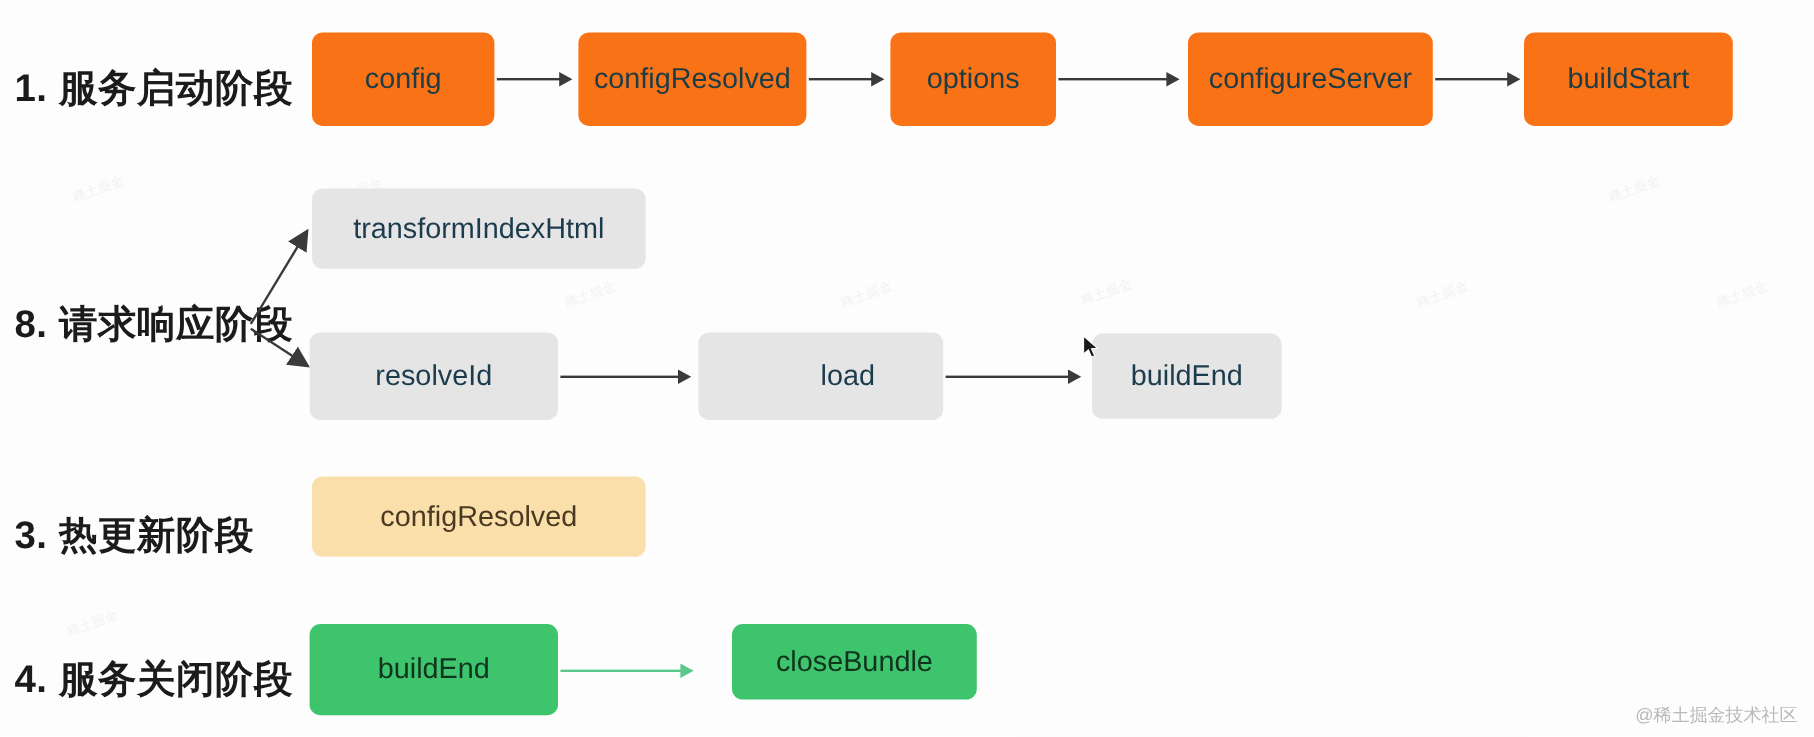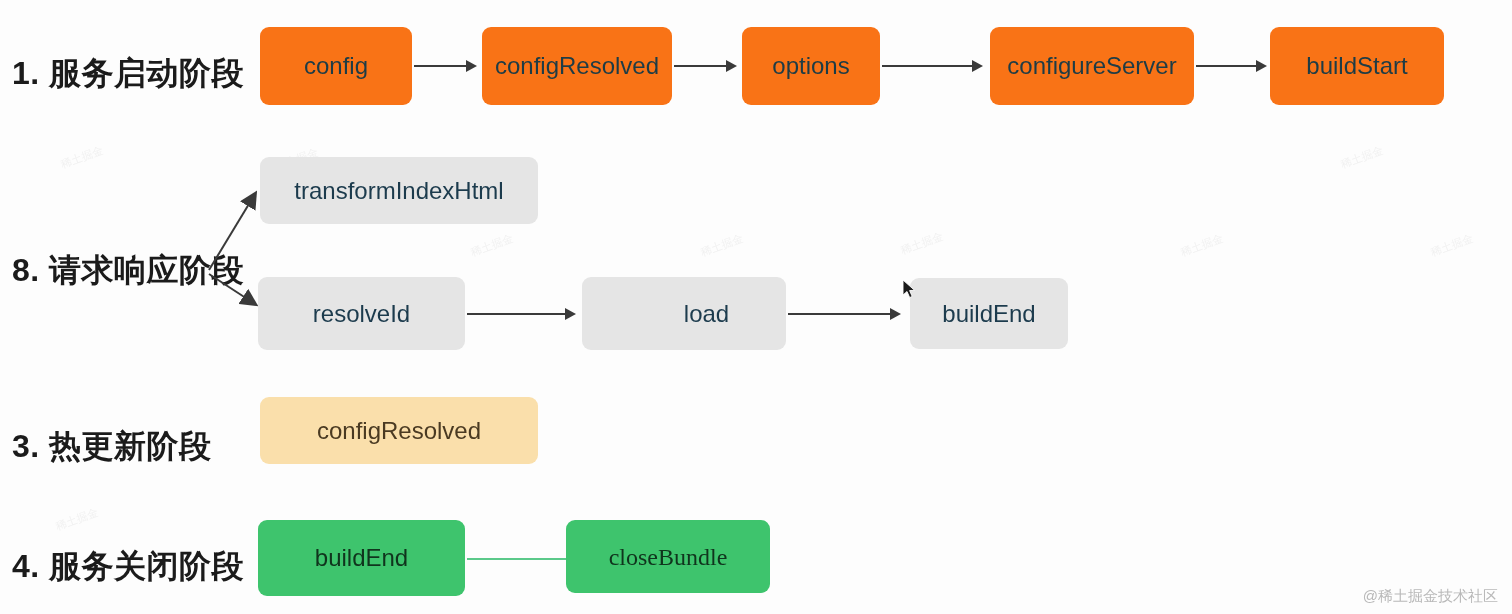--- a/index.html
+++ b/index.html
@@ -166,17 +166,17 @@
   <div class="phase-label" style="top:415px;margin-top:10px;">3. 热更新阶段</div>
 
   <div class="node orange" style="left:260px; top:397px; width:278px; height:67px;">configResolved</div>
 
   <div class="phase-label" style="top:545px;">4. 服务关闭阶段</div>
 
   <div class="node green" style="left:258px; top:520px; width:207px; height:76px;">buildEnd</div>
   <div class="arrow-line green-arrow" style="left:467px; top:558px; width:102px;"></div>
   <div class="arrow-head green-arrow" style="left:567px; top:553px;"></div>
 
-  <div class="node green" style="left:566px; top:520px; width:204px; height:73px;font-family:Liberation Serif, serif;">closeBundle</div>
+  <div class="node green" style="left:610px; top:520px; width:204px; height:63px;">closeBundle</div>
 
   <div class="watermark">@稀土掘金技术社区</div>
 
 </div>
 
 </body></html>

